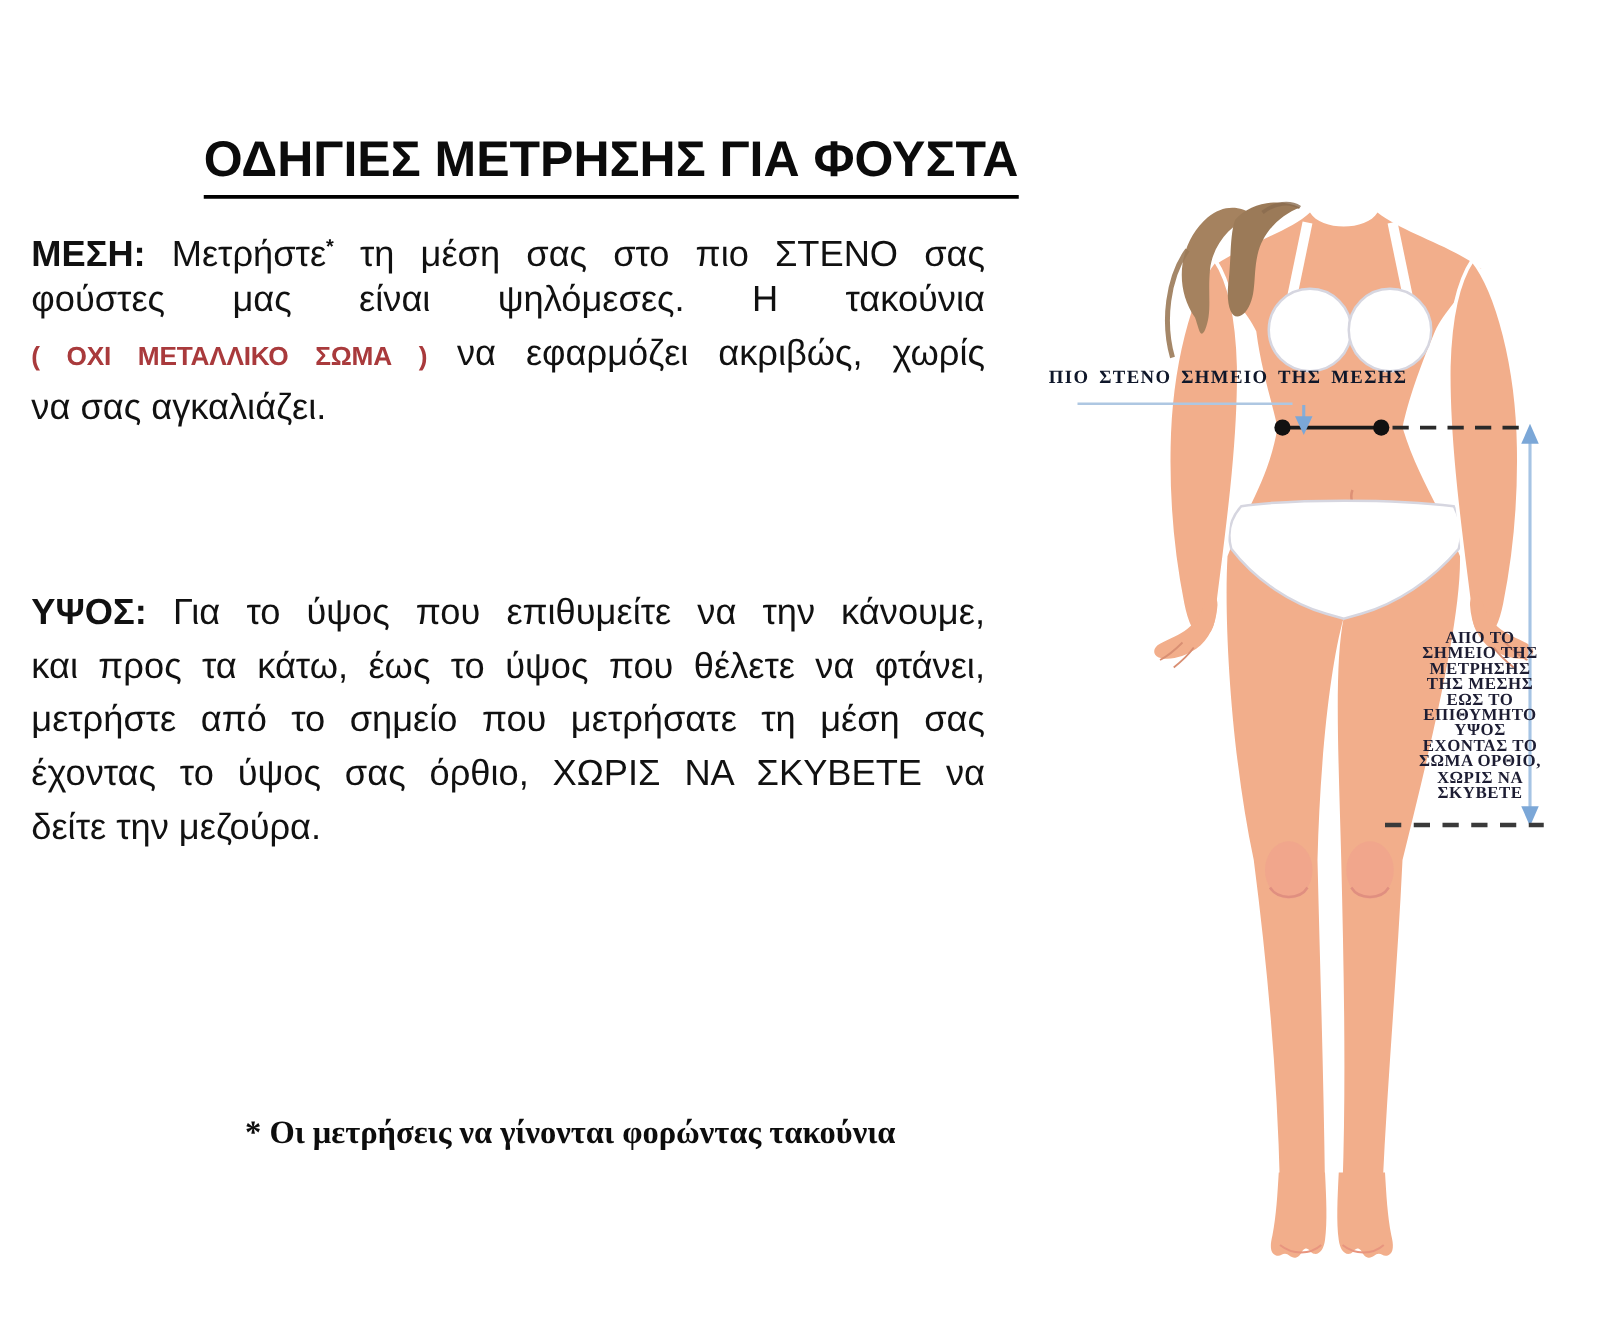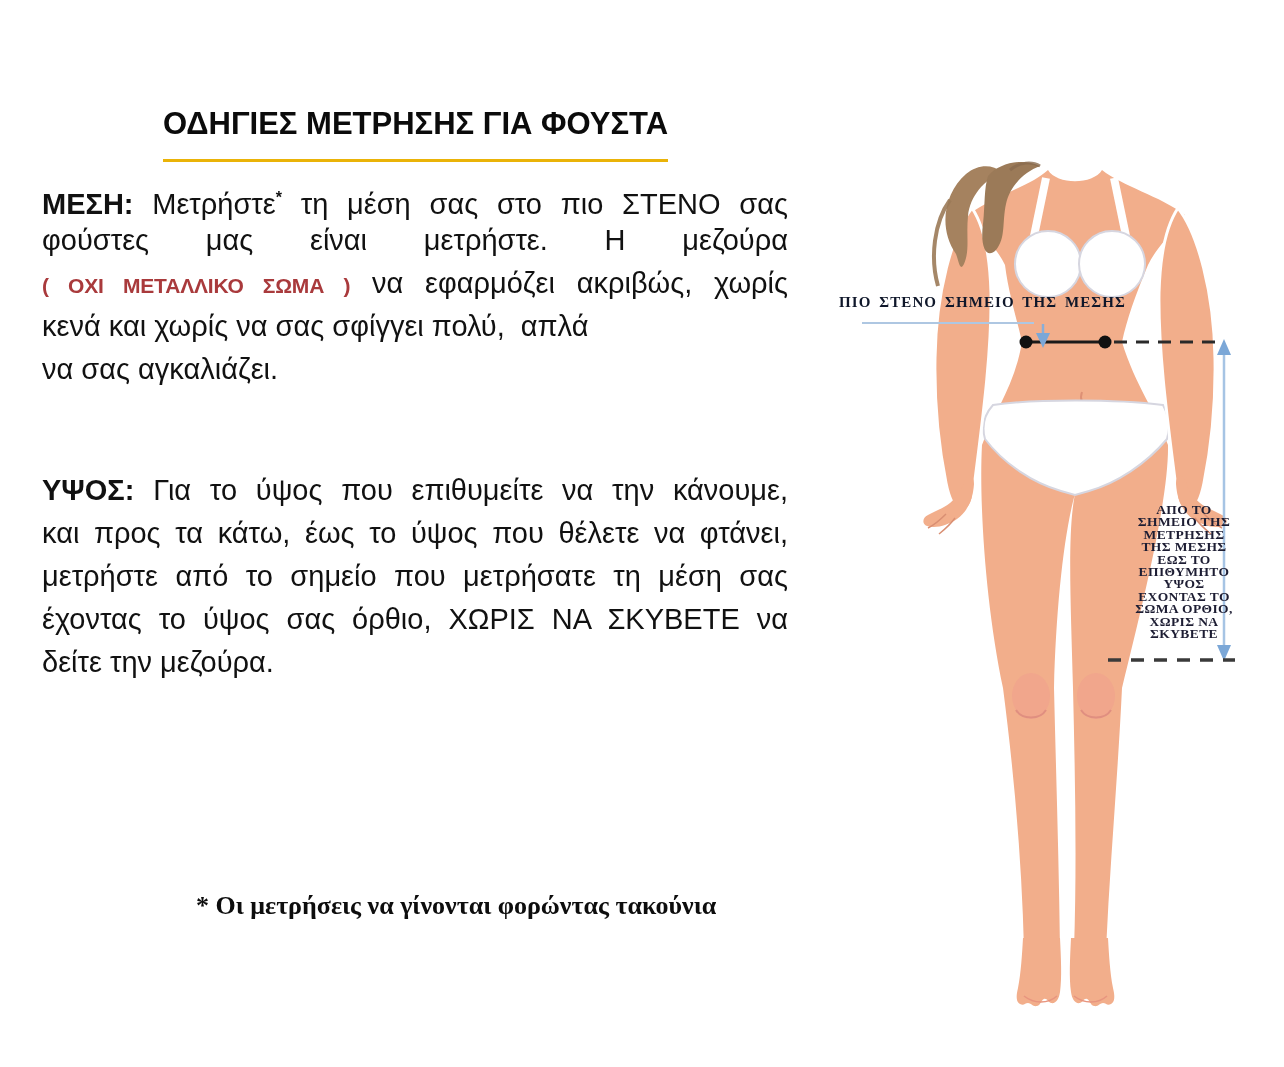--- a/index.html
+++ b/index.html
@@ -2,25 +2,25 @@
 <html><head>
 <meta charset="utf-8">
 <style>
   html,body{margin:0;padding:0;background:#ffffff;}
   .page{
     position:relative;width:1284px;height:1067px;background:#ffffff;overflow:hidden;
     font-family:"Liberation Sans","DejaVu Sans",sans-serif;color:#111111;
   }
   .title{
     position:absolute;left:163px;top:106px;
-    font-size:31px;font-weight:800;letter-spacing:0px;color:#0b0b0b;
-    border-bottom:3px solid #eab308;padding-bottom:17px;white-space:nowrap;
+    font-size:40px;font-weight:800;letter-spacing:0px;color:#0b0b0b;
+    border-bottom:3px solid #000000;padding-bottom:5px;white-space:nowrap;
   }
   .para{position:absolute;left:25px;width:763px;}
-  .para .line{display:block;height:43px;line-height:43px;font-size:29px;text-align:left;margin-left:17px;}
+  .para .line{display:block;height:43px;line-height:43px;font-size:29px;text-align:left;}
   .para .line.just{text-align:justify;text-align-last:justify;}
   .seg{white-space:pre-wrap;}
   .seg.bold{font-weight:700;}
   .seg.sup{vertical-align:super;font-size:16px;font-weight:700;}
   .seg.serif{font-family:"Liberation Serif","DejaVu Serif",serif;font-weight:700;font-size:27px;}
   .seg.red{color:#a93a3c;font-weight:800;font-size:21px;letter-spacing:-0.2px;}
   .para-waist{top:176px;}
   .para-height{top:469px;}
   .footnote{
     position:absolute;left:196px;top:891px;
@@ -44,23 +44,22 @@
 </style>
 </head>
 <body>
 
 <div class="page">
 
   <div class="title">ΟΔΗΓΙΕΣ ΜΕΤΡΗΣΗΣ ΓΙΑ ΦΟΥΣΤΑ</div>
 
   <div class="para para-waist">
       <div class="line just"><span class="seg bold">ΜΕΣΗ:</span><span class="seg"> Μετρήστε</span><span class="seg sup">*</span><span class="seg"> τη μέση σας στο πιο ΣΤΕΝΟ σας</span></div>
-      <div class="line just"><span class="seg">φούστες μας είναι μετρήστε. Η μεζούρα</span></div>
+      <div class="line just"><span class="seg">φούστες μας είναι ψηλόμεσες. Η τακούνια</span></div>
       <div class="line just"><span class="seg red">( ΟΧΙ ΜΕΤΑΛΛΙΚΟ ΣΩΜΑ )</span><span class="seg"> να εφαρμόζει ακριβώς, χωρίς</span></div>
-      <div class="line"><span class="seg">κενά και χωρίς να σας σφίγγει πολύ,  απλά</span></div>
       <div class="line"><span class="seg">να σας αγκαλιάζει.</span></div>
     </div>
 
   <div class="para para-height">
       <div class="line just"><span class="seg bold">ΥΨΟΣ:</span><span class="seg"> Για το ύψος που επιθυμείτε να την κάνουμε,</span></div>
       <div class="line just"><span class="seg">και προς τα κάτω, έως το ύψος που θέλετε να φτάνει,</span></div>
       <div class="line just"><span class="seg">μετρήστε από το σημείο που μετρήσατε τη μέση σας</span></div>
       <div class="line just"><span class="seg">έχοντας το ύψος σας όρθιο, ΧΩΡΙΣ ΝΑ ΣΚΥΒΕΤΕ να</span></div>
       <div class="line"><span class="seg">δείτε την μεζούρα.</span></div>
     </div>

